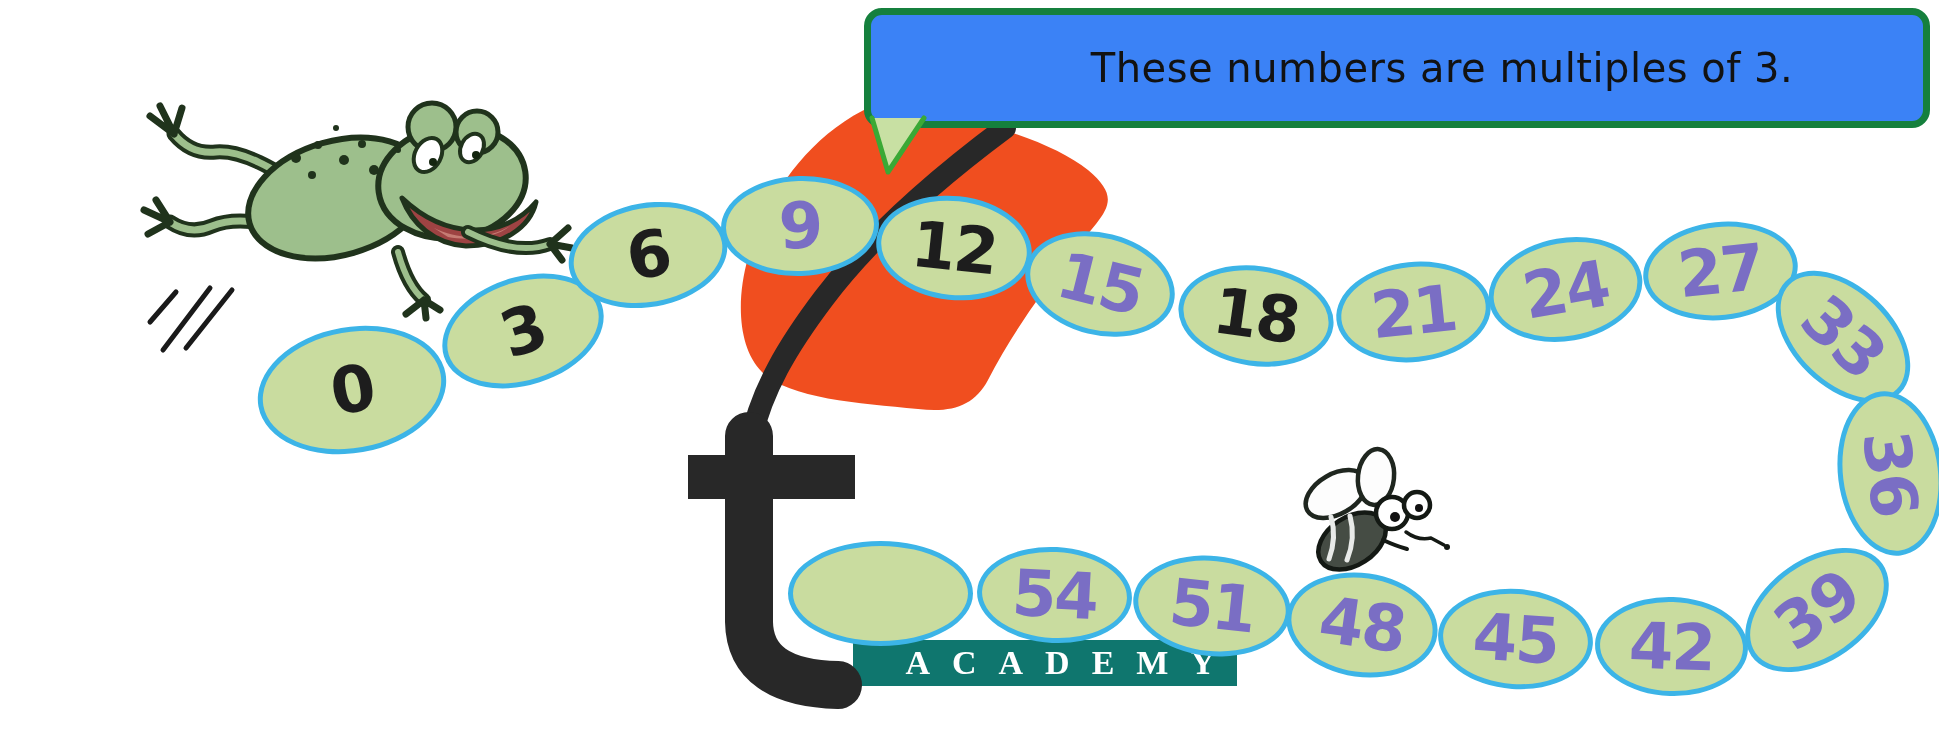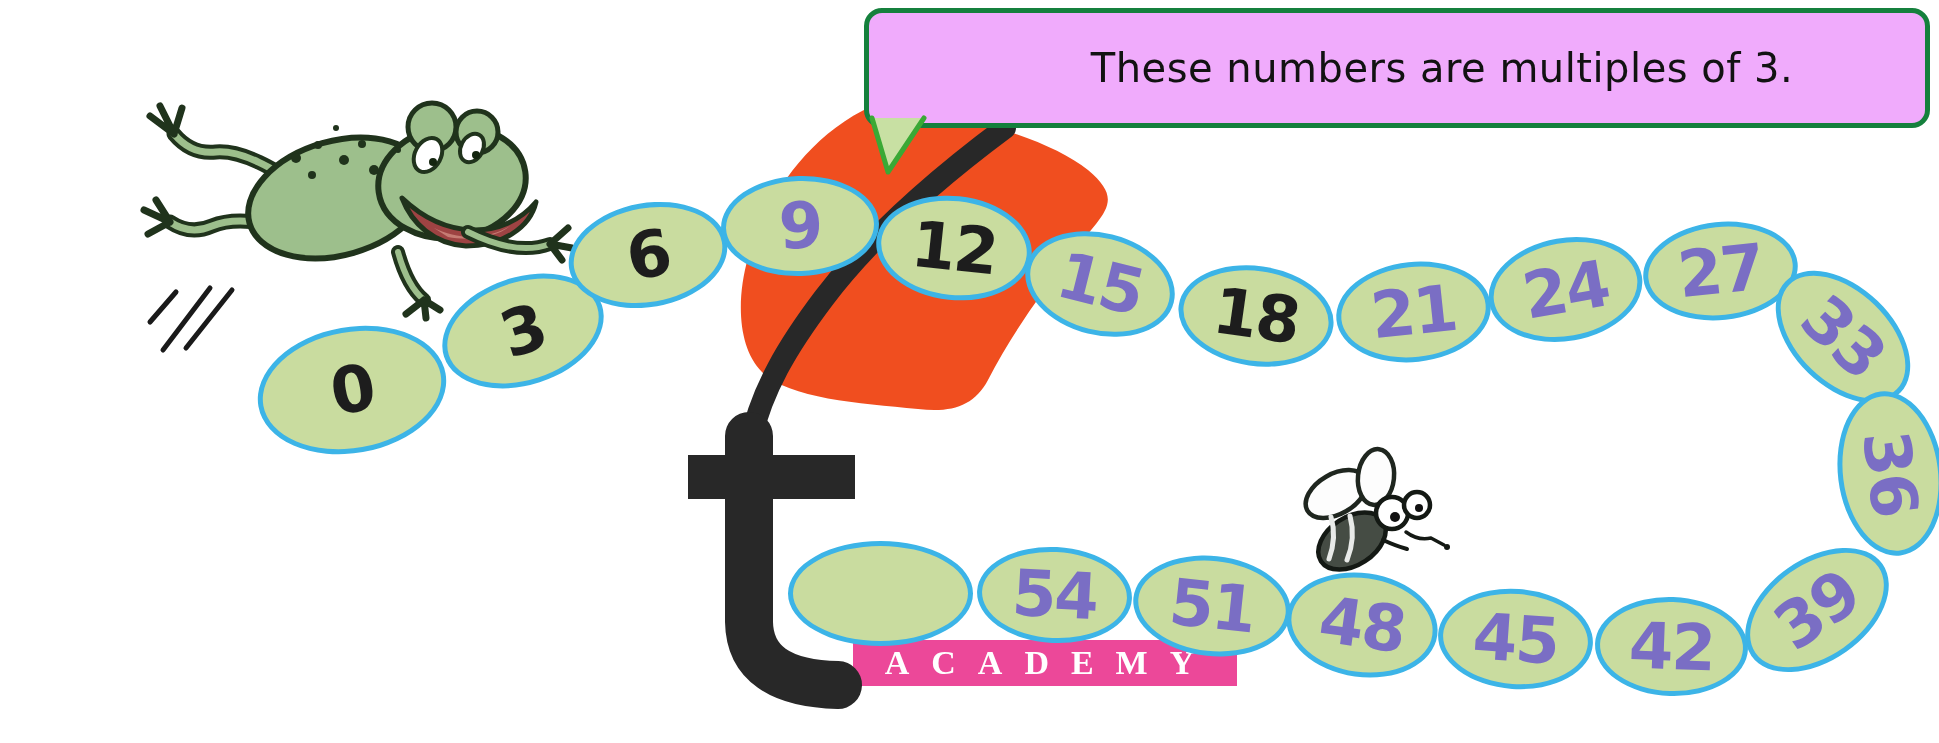--- a/index.html
+++ b/index.html
@@ -6,22 +6,22 @@
   .stage {
     position:relative; width:1939px; height:743px; overflow:hidden;
     background:#ffffff; font-family:"DejaVu Sans", sans-serif;
   }
   svg.layer { position:absolute; left:0; top:0; width:1939px; height:743px; pointer-events:none; }
   #watermark-layer { z-index:2; }
   #tail-layer      { z-index:21; }
   
   .speech-bubble {
     position:absolute; left:864px; top:8px; width:1066px; height:120px;
-    box-sizing:border-box; border-radius:18px; border:5px solid #15803d;
-    background:#f0abfc; z-index:20;
+    box-sizing:border-box; border-radius:18px; border:7px solid #15803d;
+    background:#3b82f6; z-index:20;
     display:flex; align-items:center; justify-content:center;
   }
   .speech-bubble span {
     font-size:40px; color:#121212; letter-spacing:0.5px; padding-left:90px;
     white-space:nowrap;
   }
   
   #oval-layer { position:absolute; left:0; top:0; width:1939px; height:743px; z-index:5; }
   .oval {
     position:absolute; box-sizing:border-box; border:5px solid #3cb4e7;
@@ -129,21 +129,21 @@
       <path d="M 1383,540 Q 1396,546 1407,549" fill="none" stroke="#141914" stroke-width="4"></path>
       <circle cx="1392" cy="513" r="16" fill="#ffffff" stroke="#141914" stroke-width="4.5"></circle>
       <circle cx="1417" cy="505" r="13" fill="#ffffff" stroke="#141914" stroke-width="4.5"></circle>
       <circle cx="1395" cy="517" r="5" fill="#111111"></circle>
       <circle cx="1419" cy="508" r="4" fill="#111111"></circle>
       <path d="M 1406,532 Q 1418,541 1431,538 L 1444,545" fill="none" stroke="#141914" stroke-width="3.5"></path>
       <circle cx="1447" cy="547" r="3" fill="#141914"></circle>
     </g>
   </svg>
 
-  <div class="wm-band" style="background: #ec4899;">
+  <div class="wm-band" style="background: #0f766e; justify-content: flex-end;">
     <span>ACADEMY</span>
   </div>
 
   <div id="oval-layer">
       <div class="oval" style="width: 190px; height: 126px; left: 257px; top: 327px; transform: rotate(-10deg); background: rgb(201, 220, 159); border-color: rgb(60, 180, 231);">
         <span style="color: rgb(29, 29, 29);">0</span>
       </div>
       <div class="oval" style="width: 166px; height: 108px; left: 440px; top: 277px; transform: rotate(-18deg); background: rgb(201, 220, 159); border-color: rgb(60, 180, 231);">
         <span style="color: rgb(29, 29, 29);">3</span>
       </div>

